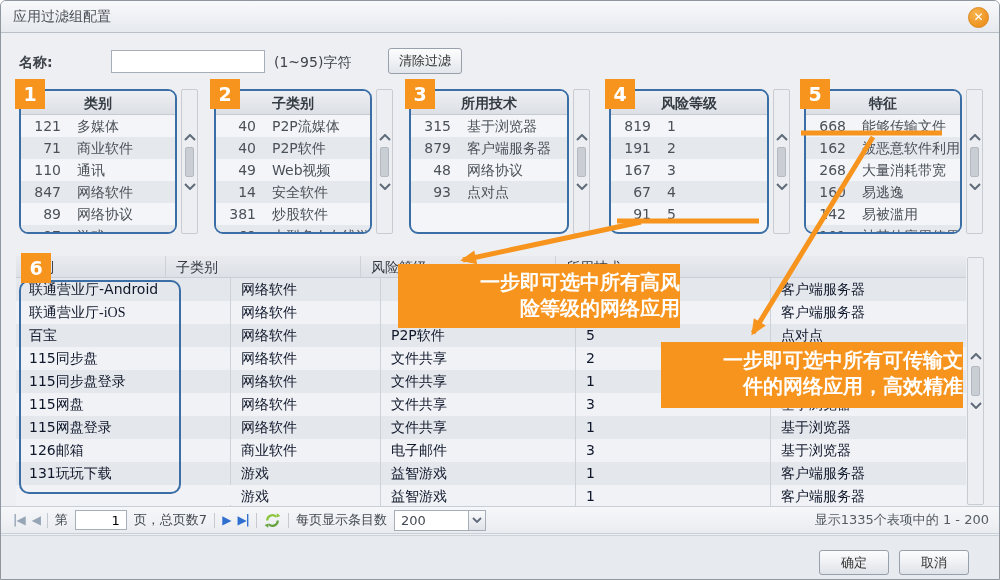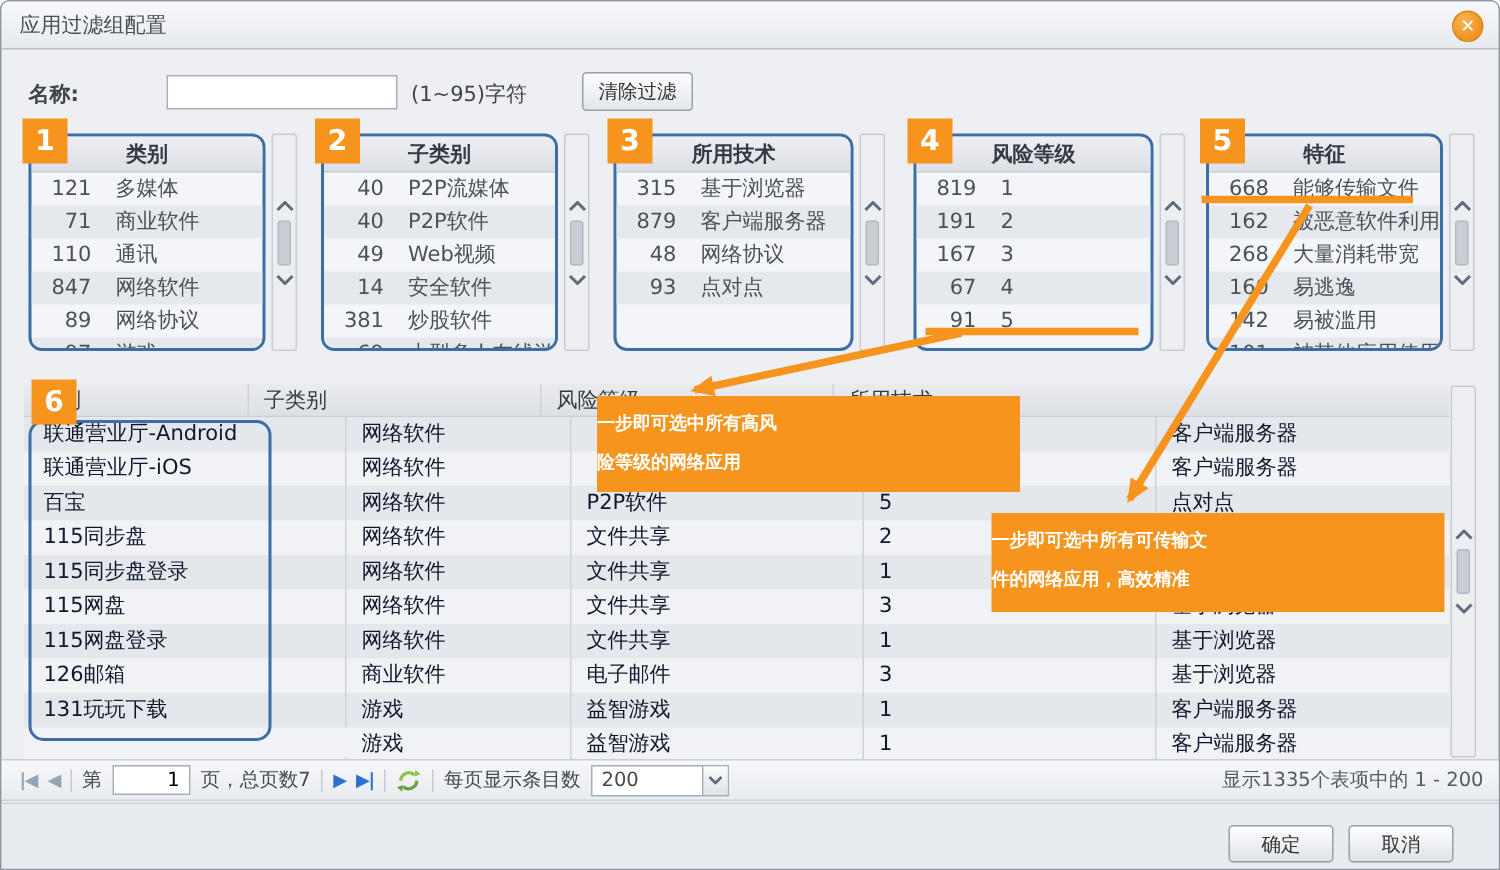--- a/index.html
+++ b/index.html
@@ -44,22 +44,22 @@
   .tc{padding-left:10px;border-right:1px solid #cdd2d9;overflow:hidden;white-space:nowrap;}
   .tc:last-child{border-right:none;}
   .trow:nth-child(even){background:#e4e7eb;}
   .trow:nth-child(odd){background:#f0f2f6;}
   .tbl-sbar{left:966px;top:256px;height:248px;}
   .selbox{position:absolute;left:18px;top:279px;width:162px;height:214px;border:2px solid #3a6ea5;
           border-radius:10px;z-index:5;pointer-events:none;}
   .badge6{position:absolute;left:20px;top:252px;width:30px;height:30px;background:#F7941E;color:#fff;
           font-size:19px;font-weight:bold;text-align:center;line-height:30px;z-index:6;}
   
-  .callout{position:absolute;background:#F7941E;color:#fff;font-weight:bold;font-size:12px;
-           text-align:left;z-index:39;padding-top:5px;line-height:26px;}
+  .callout{position:absolute;background:#F7941E;color:#fff;font-weight:bold;font-size:20px;
+           text-align:right;z-index:39;padding-top:5px;line-height:26px;}
   .overlay{position:absolute;left:0;top:0;width:1000px;height:580px;z-index:40;pointer-events:none;}
   
   .pagebar{position:absolute;left:0px;top:505px;width:1000px;height:28px;background:linear-gradient(#f6f7f9,#e9ecf0);
            border-top:1px solid #c9cfd6;border-bottom:1px solid #c9cfd6;display:flex;align-items:center;
            padding:0 12px;gap:7px;font-size:13px;color:#444a52;}
   .pico{font-size:12px;font-weight:bold;letter-spacing:-1px;cursor:pointer;}
   .dim{color:#96a5b6;}
   .act{color:#2e6fd0;}
   .vsep{width:1px;height:15px;background:#c5cad1;}
   .pginput{width:52px;height:20px;border:1px solid #a6aeb8;background:#fff;font-size:13px;
@@ -204,21 +204,21 @@
         <div class="tc" style="width:195px;">所用技术</div>
       </div>
       <div class="trow">
         <div class="tc" style="width:215px;padding-left:13px;">联通营业厅-Android</div>
         <div class="tc" style="width:150px;">网络软件</div>
         <div class="tc" style="width:195px;"></div>
         <div class="tc" style="width:195px;"></div>
         <div class="tc" style="width:195px;">客户端服务器</div>
       </div>
       <div class="trow">
-        <div class="tc" style="width:215px;padding-left:13px;">联通营业厅-iOS</div>
+        <div class="tc" style="width:215px;padding-left:13px;font-family:Liberation Serif, serif;">联通营业厅-iOS</div>
         <div class="tc" style="width:150px;">网络软件</div>
         <div class="tc" style="width:195px;"></div>
         <div class="tc" style="width:195px;"></div>
         <div class="tc" style="width:195px;">客户端服务器</div>
       </div>
       <div class="trow">
         <div class="tc" style="width:215px;padding-left:13px;">百宝</div>
         <div class="tc" style="width:150px;">网络软件</div>
         <div class="tc" style="width:195px;">P2P软件</div>
         <div class="tc" style="width:195px;">5</div>

